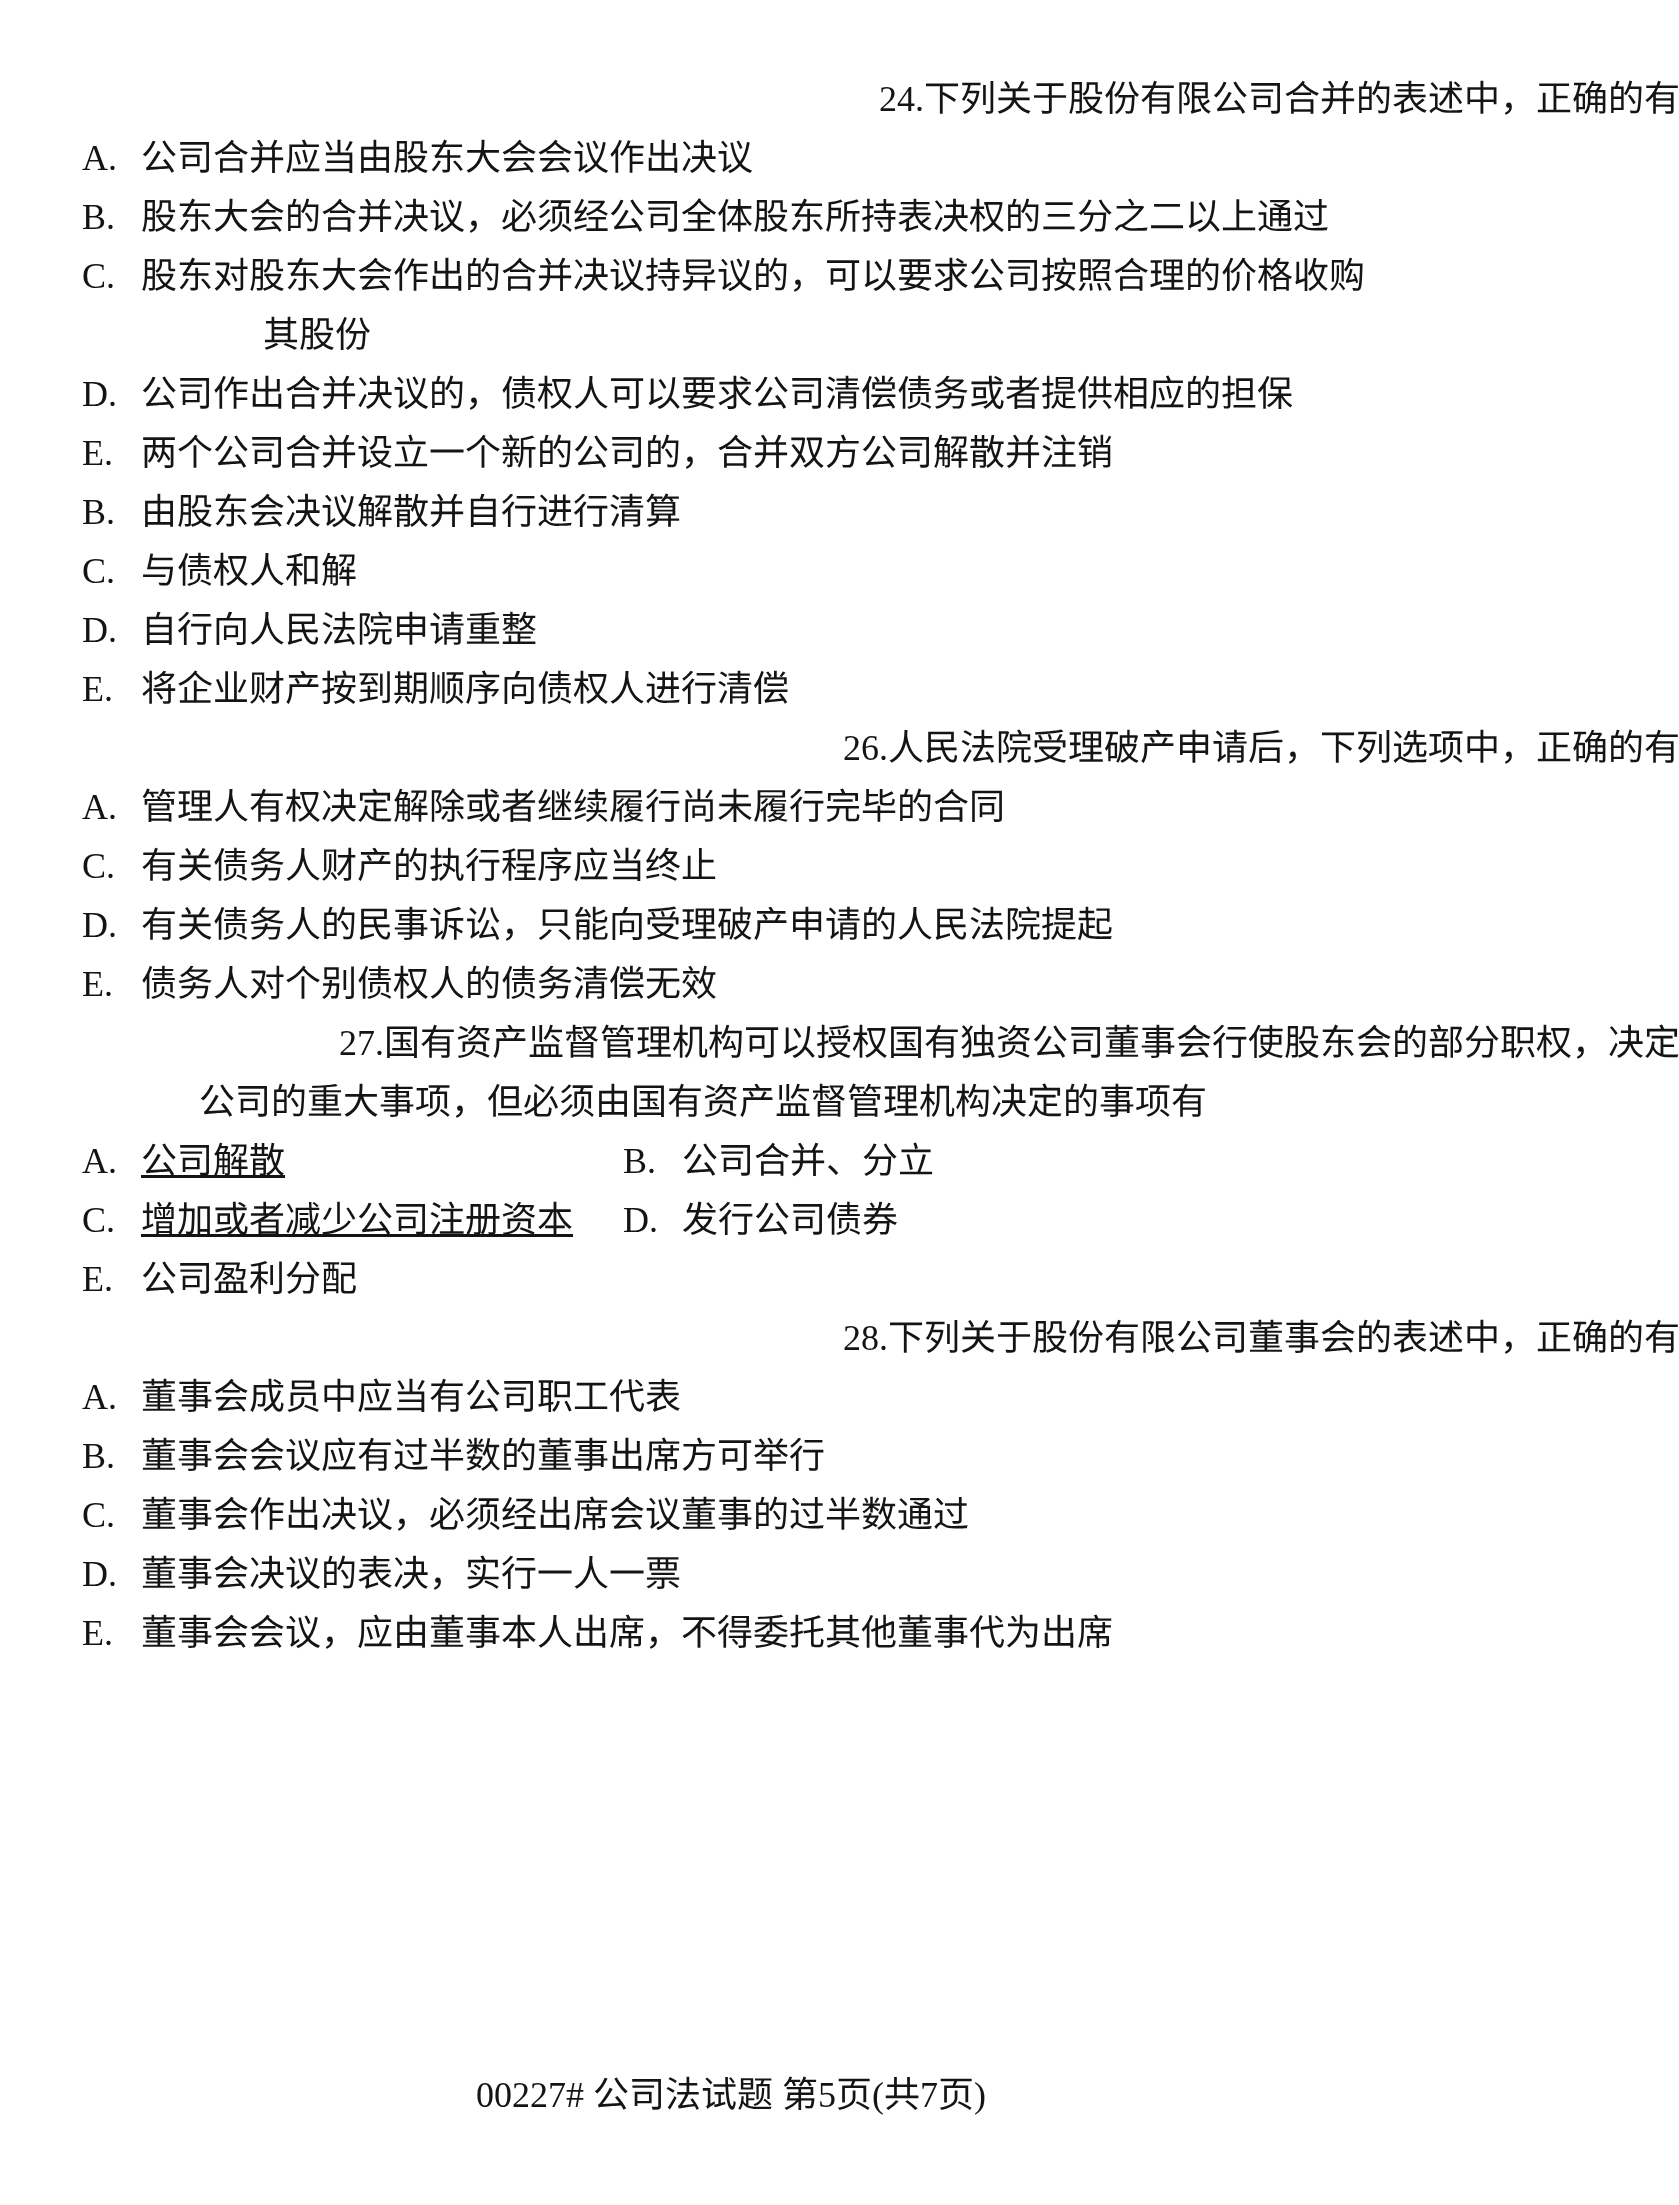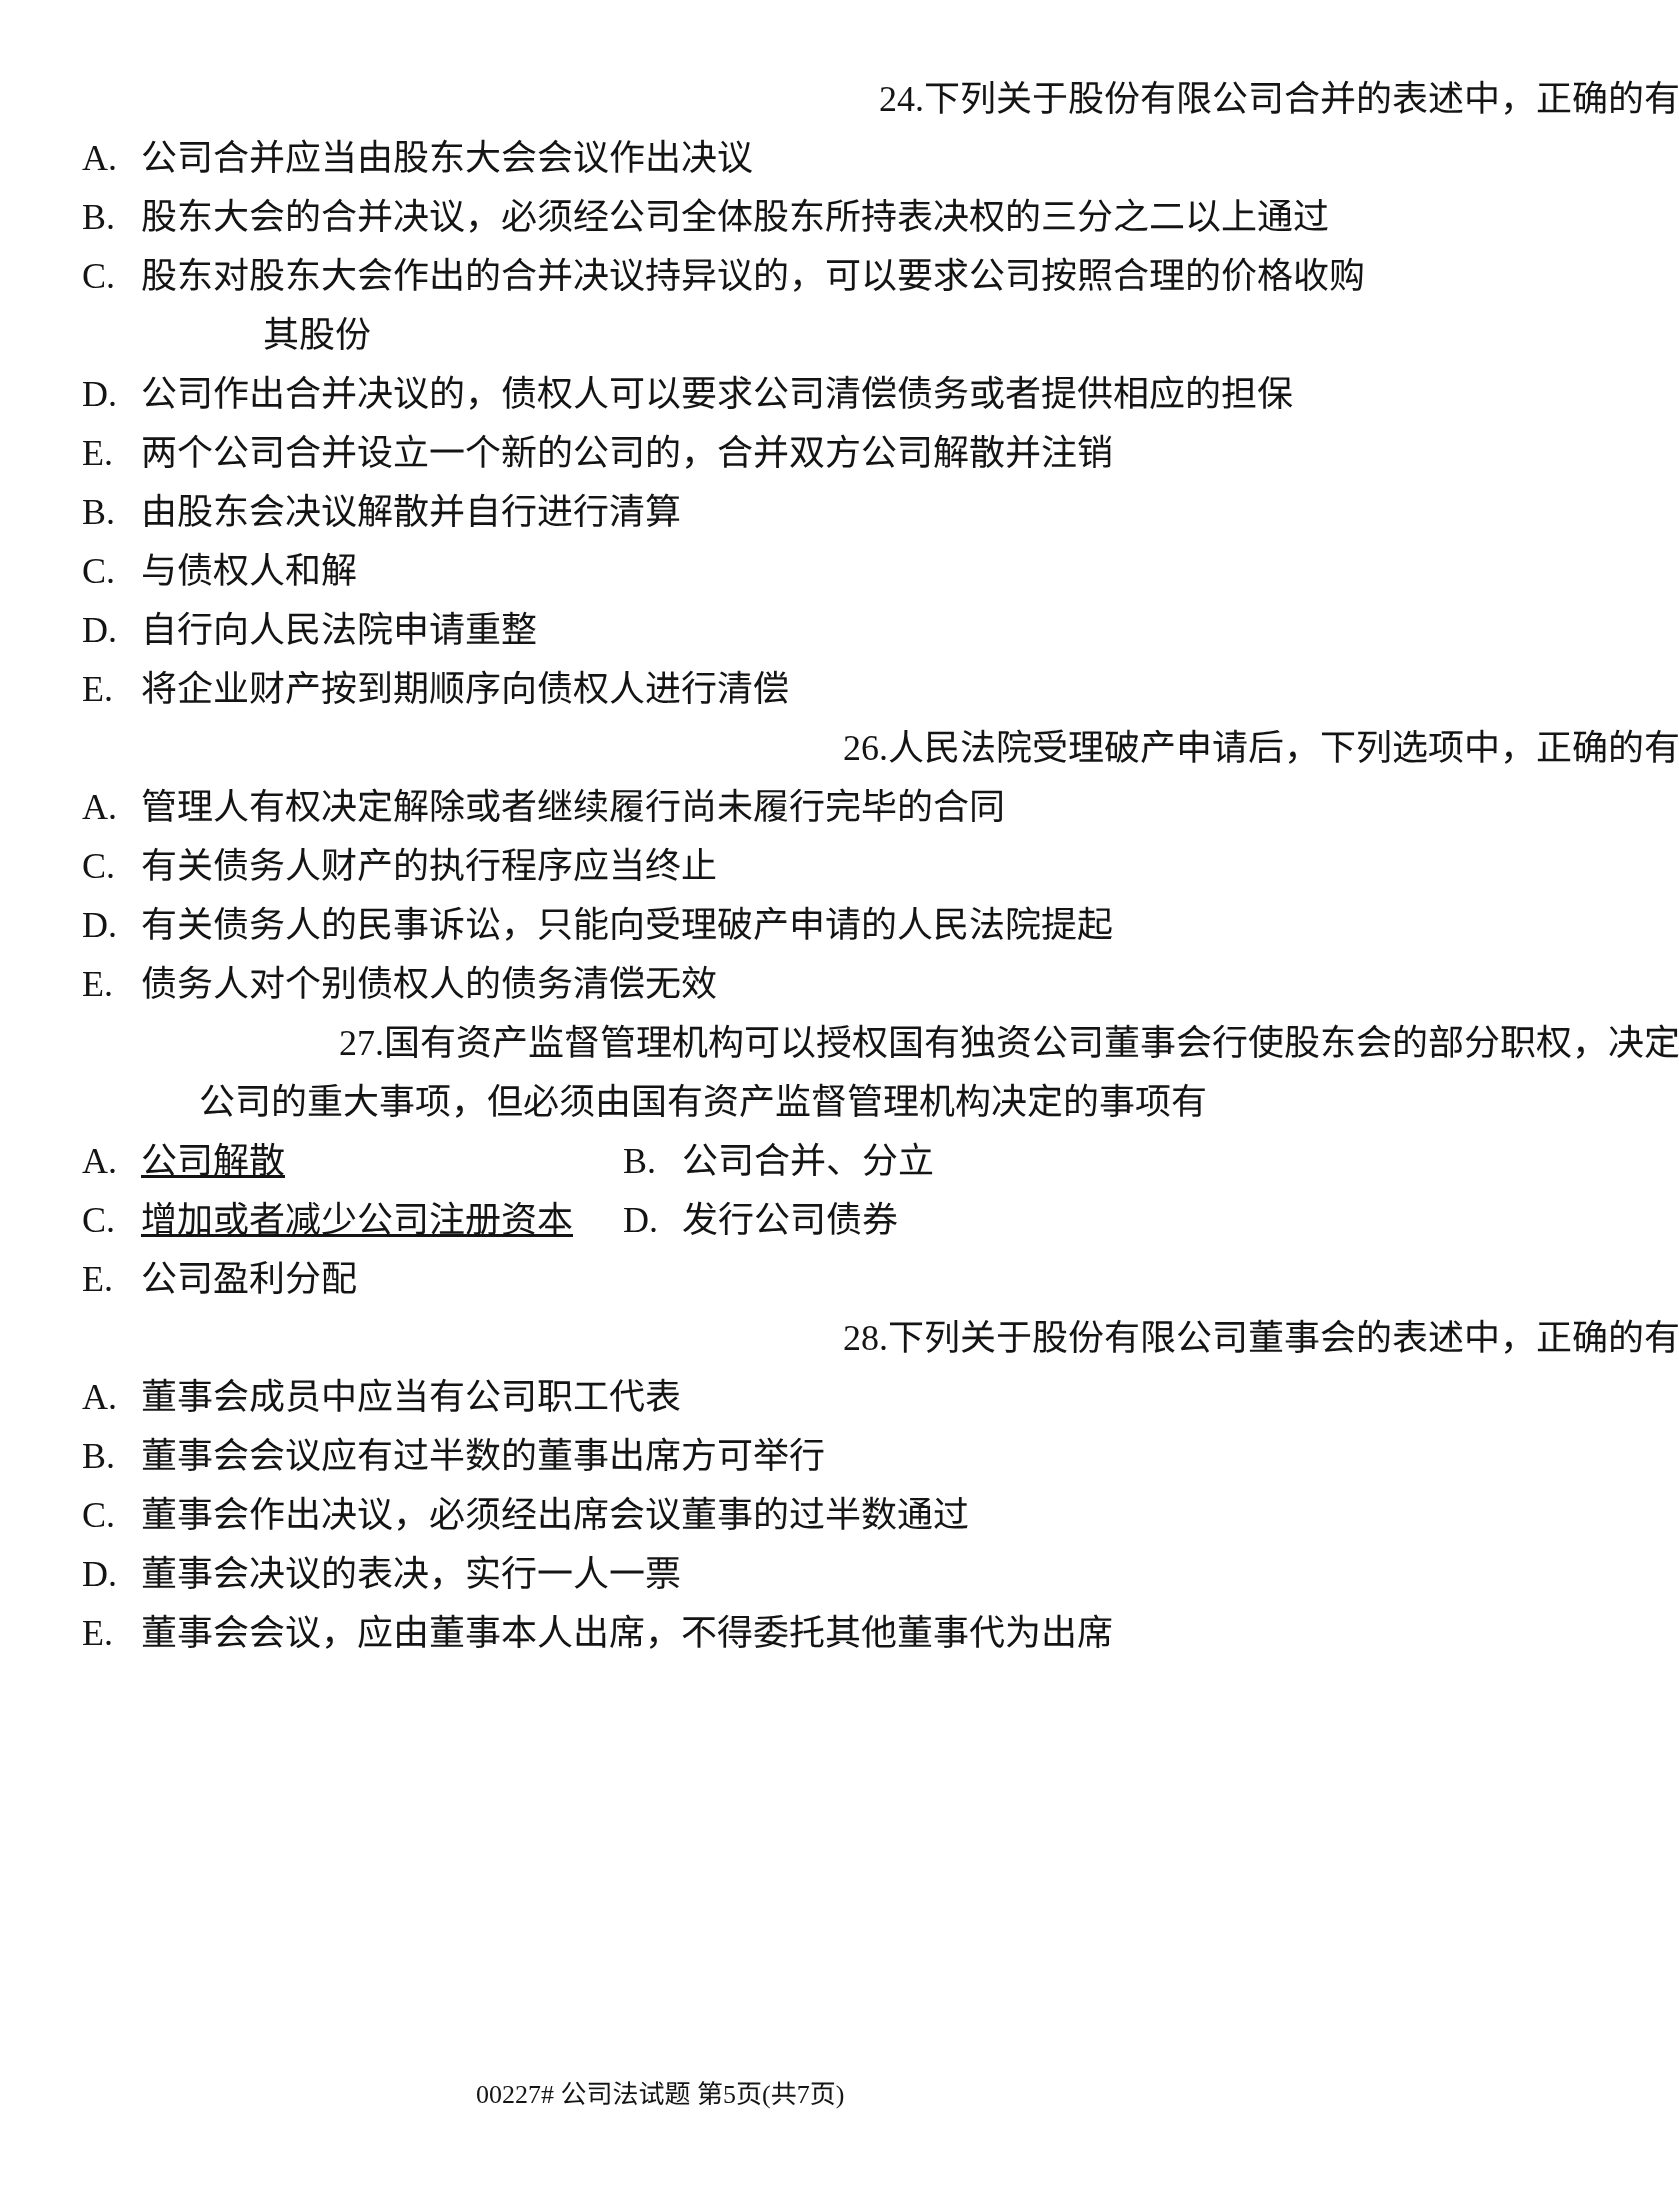--- a/index.html
+++ b/index.html
@@ -49,21 +49,21 @@
   .opt-cell.first {
     display: inline-block;
     width: 541px;
     text-decoration: underline;
   }
   .footer {
     position: absolute;
     left: 476px;
     top: 2069px;
     line-height: 52px;
-    font-size: 26px;
+    font-size: 36px;
     white-space: nowrap;
   }
 </style>
 </head>
 <body>
 
 <div class="page">
   <main class="content">
       <section class="question">
         <div class="line stem-line"><span class="q-num">24.</span><span class="stem-text">下列关于股份有限公司合并的表述中，正确的有</span></div>

